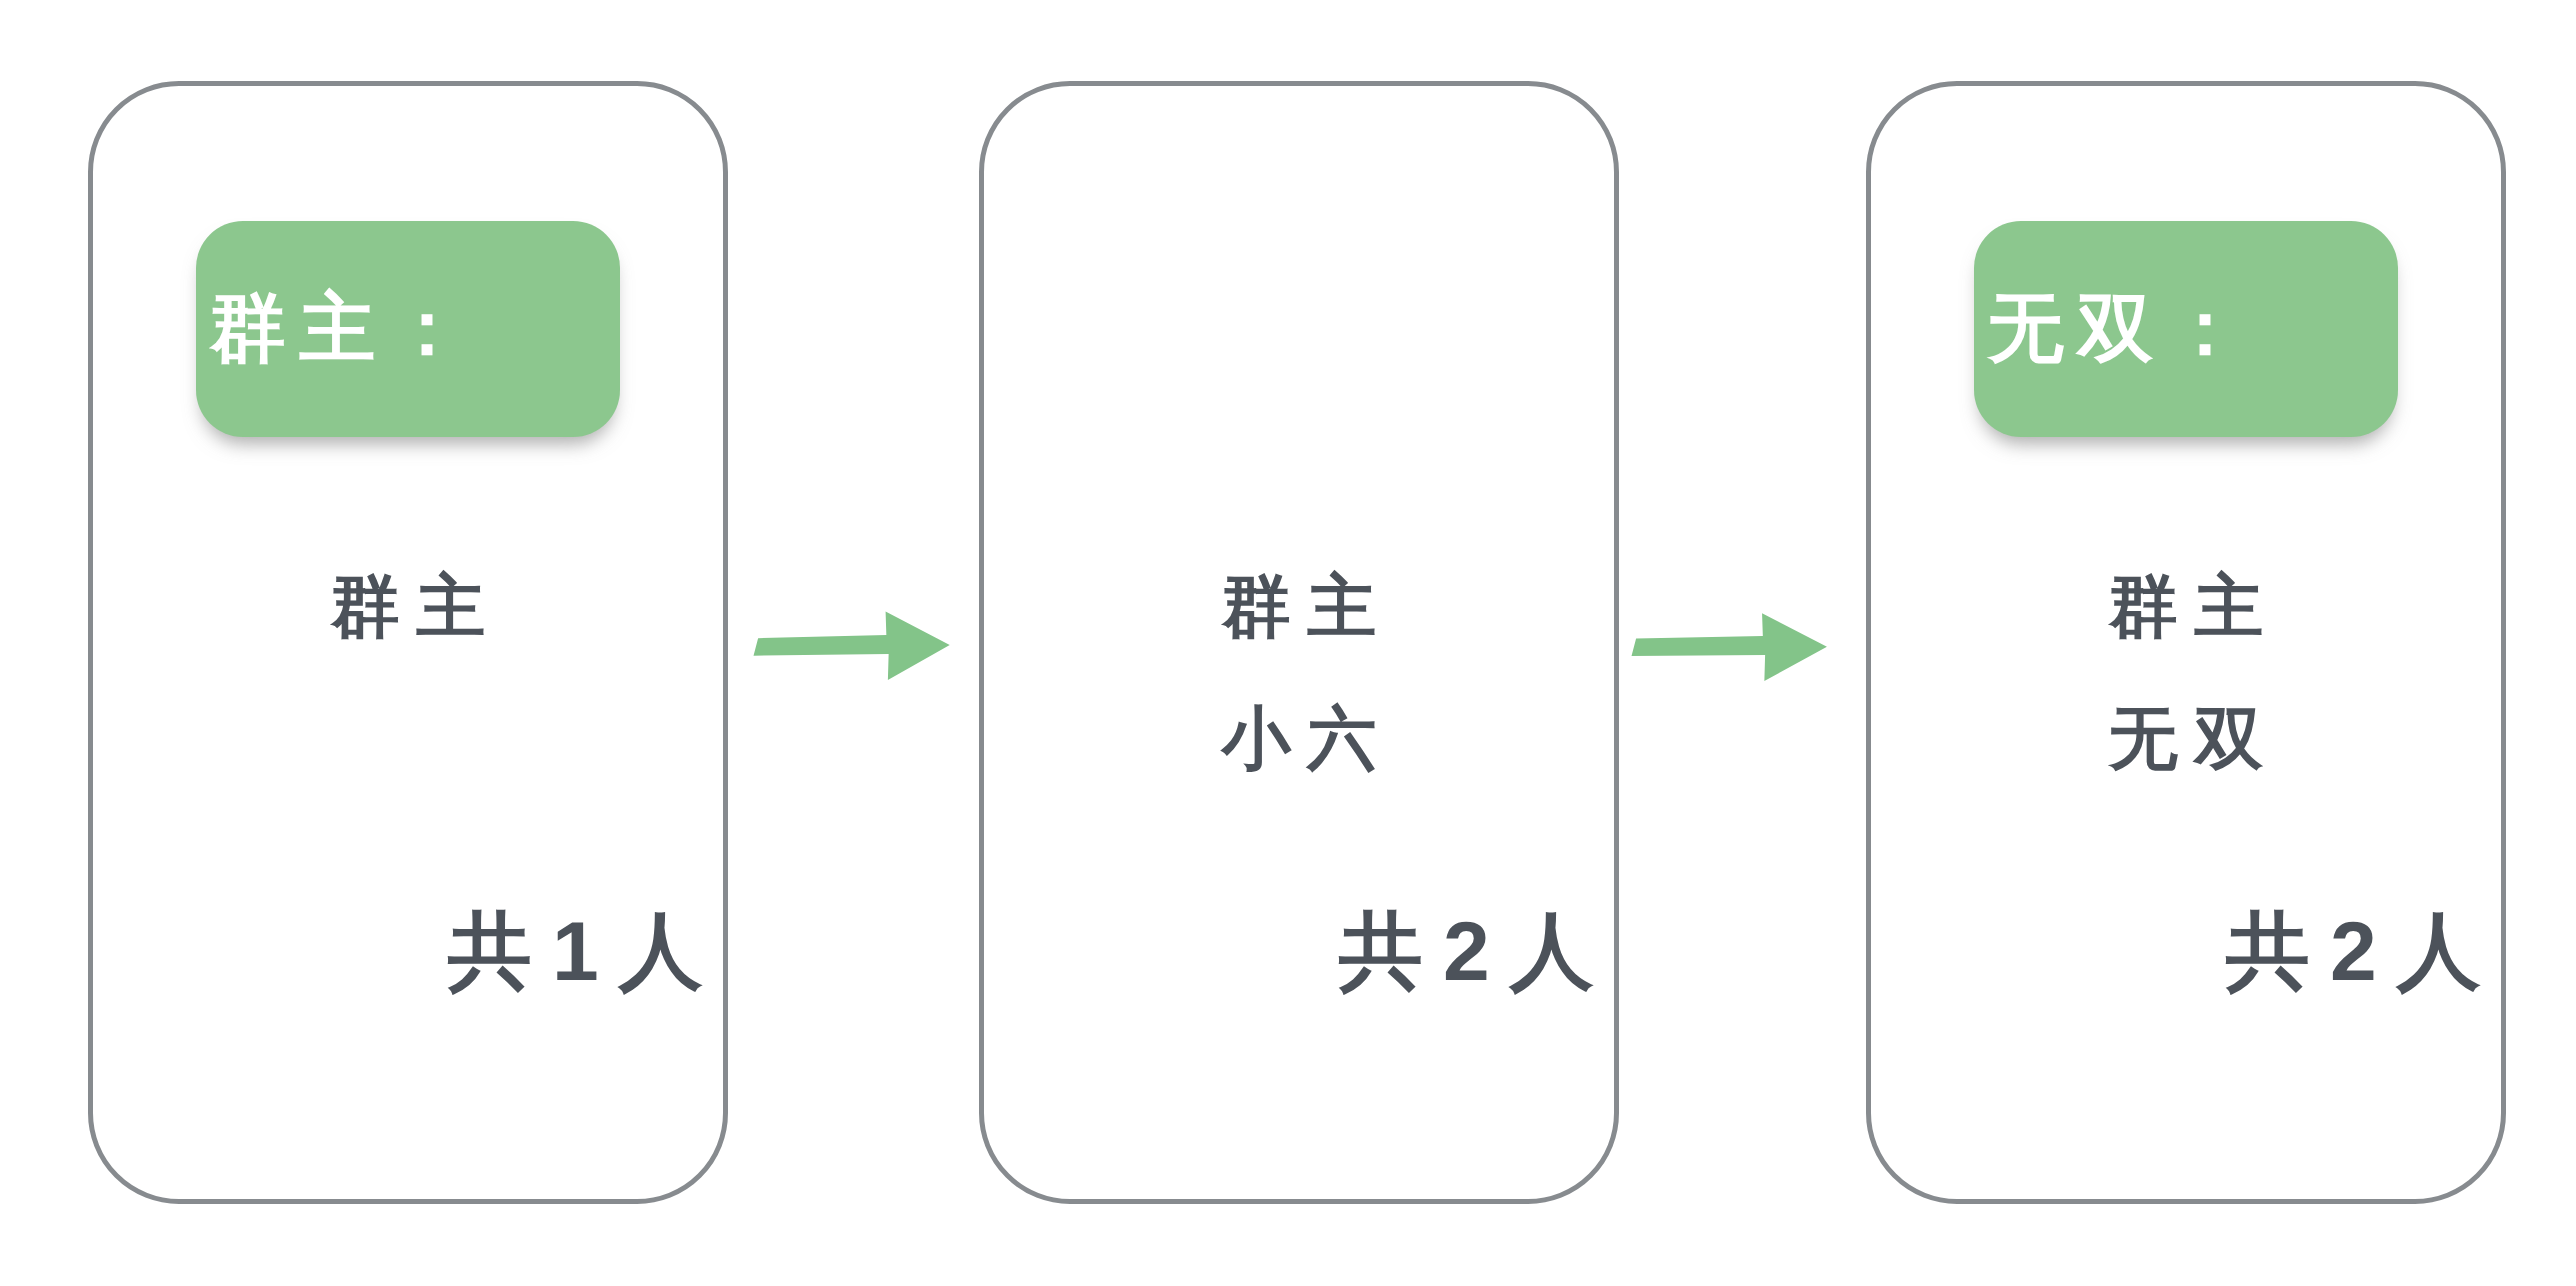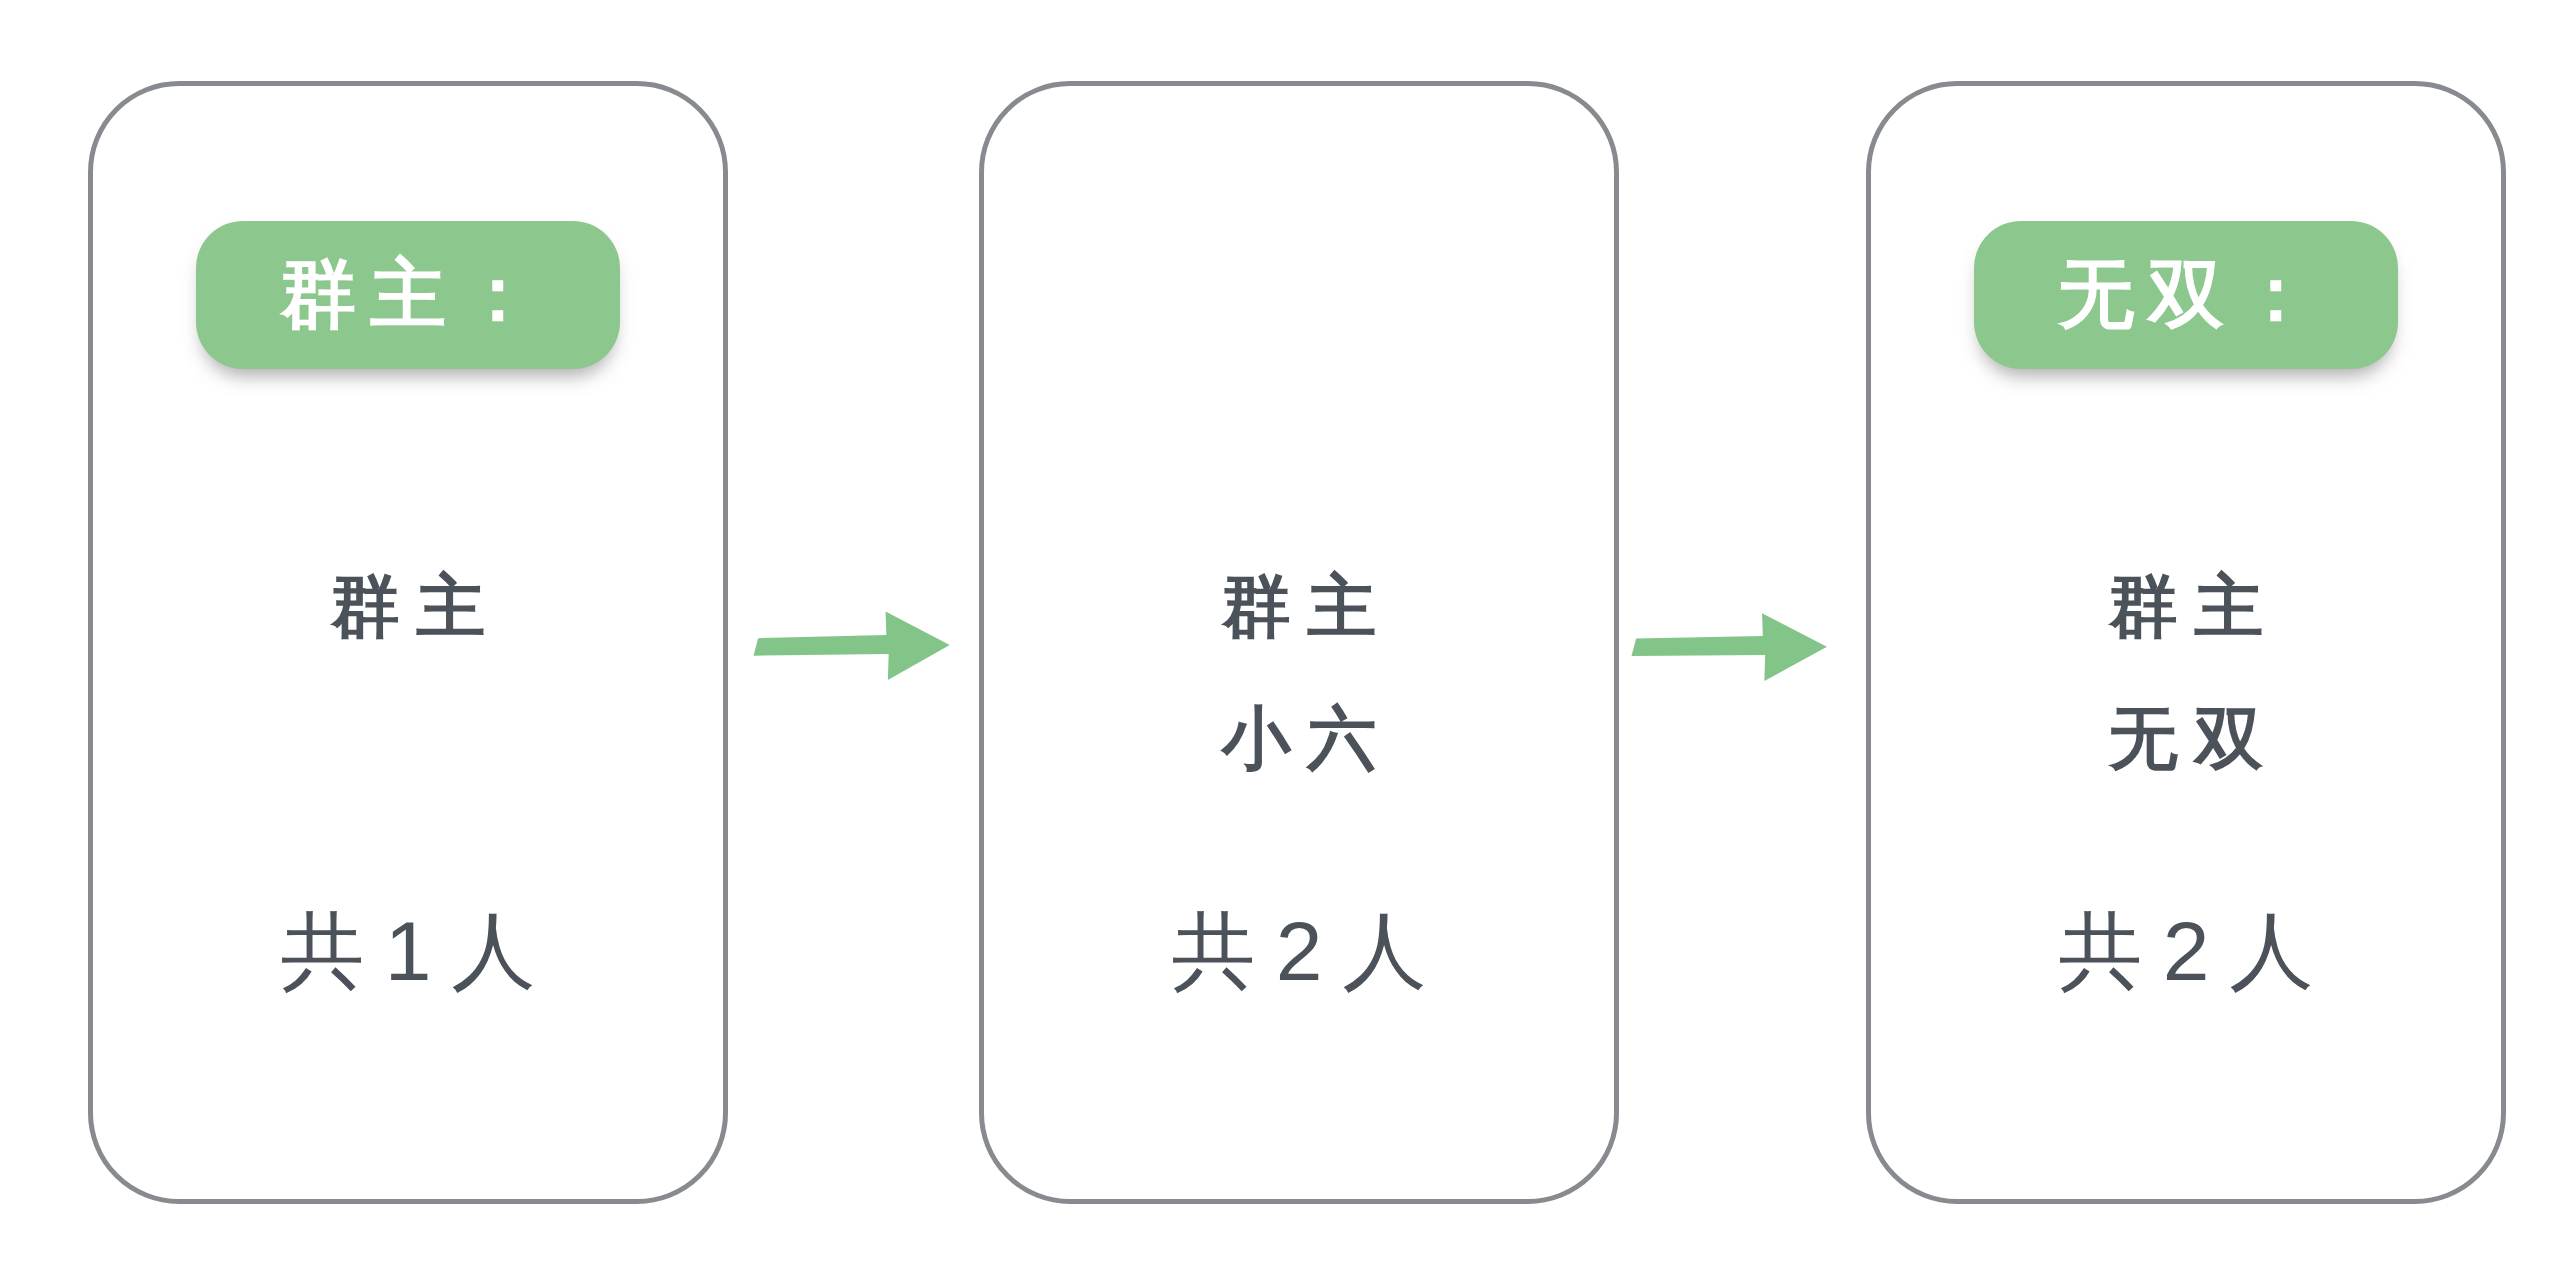--- a/index.html
+++ b/index.html
@@ -34,26 +34,25 @@
   .card-1 { left: 88px; }
   .card-2 { left: 979px; }
   .card-3 { left: 1854px; margin-left: 12px; }
 
   .badge {
     position: absolute;
     top: 135px;
     left: 50%;
     transform: translateX(-50%);
     width: 424px;
-    height: 148px;
+    height: 216px;
     background: var(--badge-bg);
     border-radius: 47px;
     display: flex;
     align-items: center;
-    justify-content: center;
     box-shadow: 0 12.2px 18.3px -6.1px rgba(110, 110, 110, 0.55);
   }
   .badge-label {
     color: var(--badge-text);
     font-size: 76px;
     font-weight: bold;
     letter-spacing: 0.18em;
     padding-left: 0.18em;
     white-space: nowrap;
   }
@@ -74,24 +73,24 @@
     padding-left: 0.24em;
     white-space: nowrap;
     min-height: 132px;
   }
 
   .count {
     position: absolute;
     top: 799px;
     left: 0;
     width: 100%;
-    text-align: center;
+    text-align: right;
     color: var(--body-text);
     font-size: 84px;
-    font-weight: normal;
+    font-weight: bold;
     line-height: 132px;
     letter-spacing: 0.24em;
     padding-left: 0.24em;
     white-space: nowrap;
   }
 
   .arrow {
     position: absolute;
     width: 200px;
     height: 76px;

